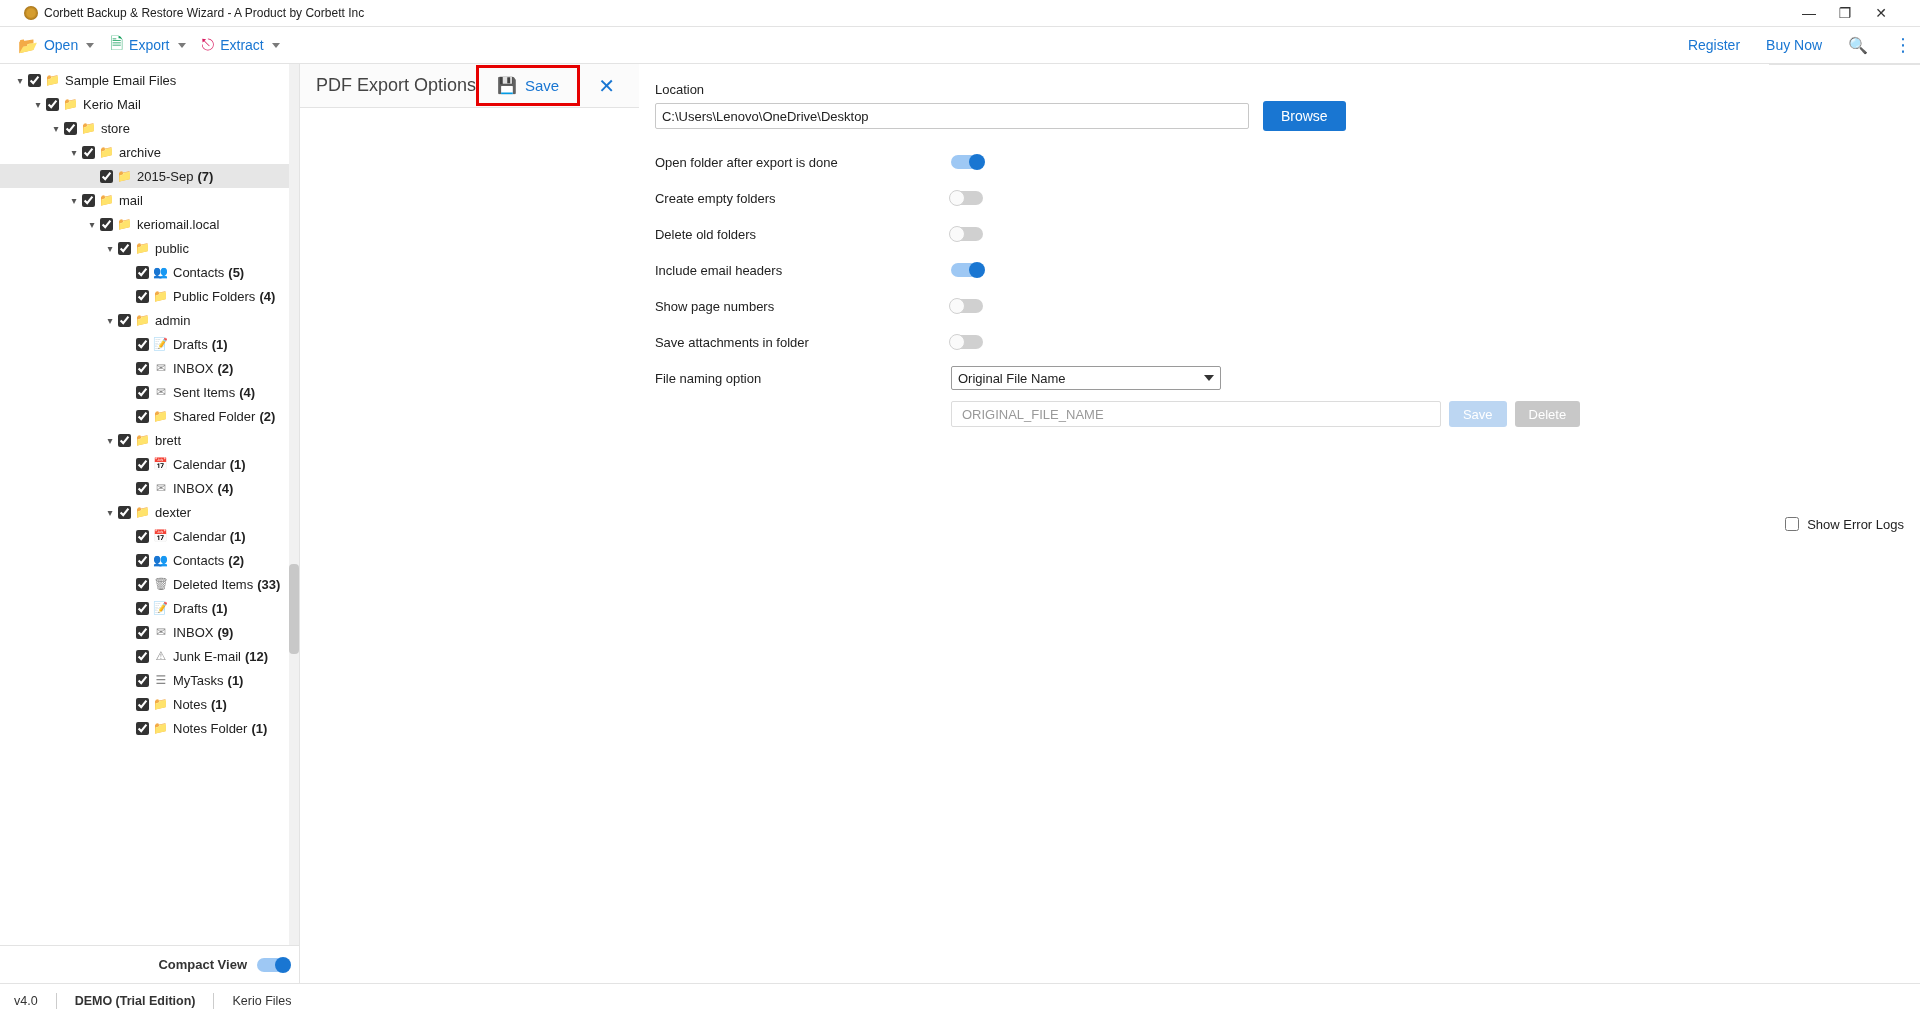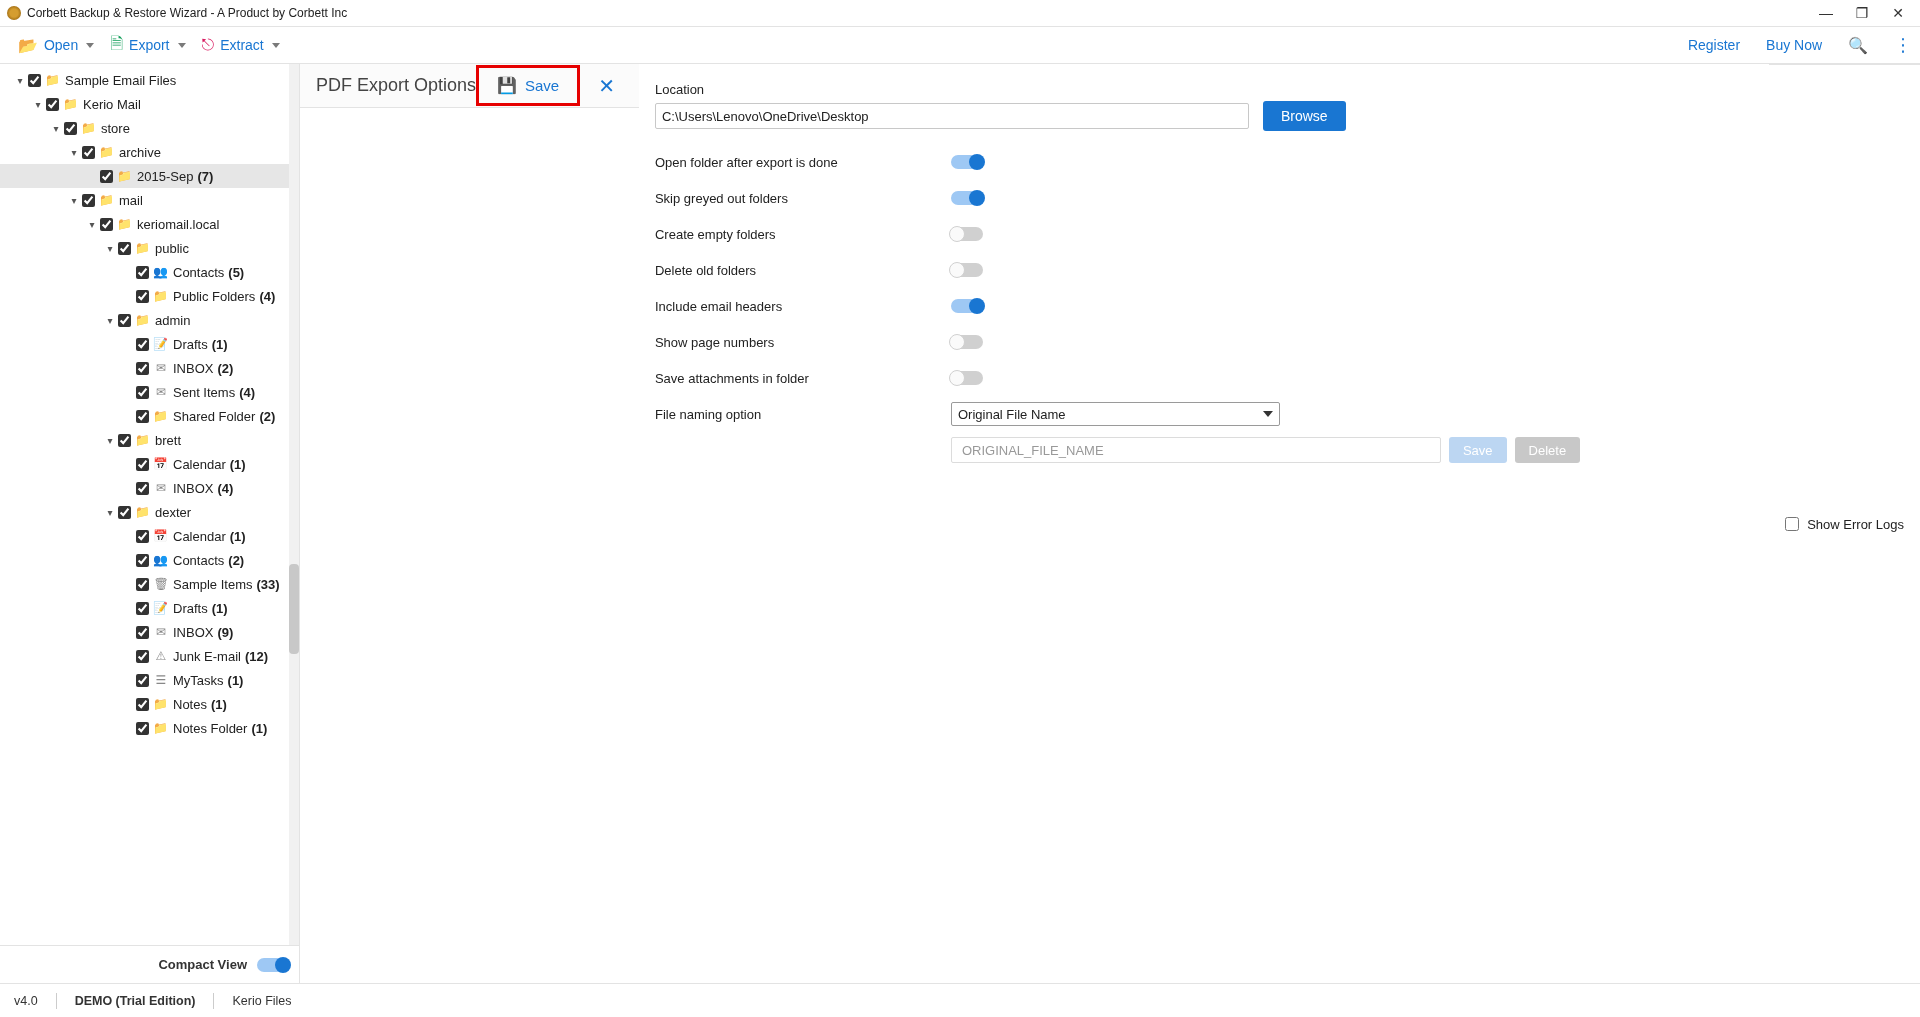--- a/index.html
+++ b/index.html
@@ -1,18 +1,18 @@
 <!DOCTYPE html>
 <html><head>
 <meta charset="utf-8">
 <style>
 * { margin: 0; padding: 0; box-sizing: border-box; font-family: "Segoe UI", Arial, sans-serif; }
 html, body { height: 100%; width: 100%; overflow: hidden; background: #fff; color: #222; }
 .window { display: flex; flex-direction: column; height: 100vh; }
-.titlebar { display: flex; align-items: center; height: 26px; padding: 0 7px; background: #fff; font-size: 12px; color: #222; }
+.titlebar { display: flex; align-items: center; height: 26px; padding: 0 24px; background: #fff; font-size: 12px; color: #222; }
 .titlebar .logo { width: 14px; height: 14px; border-radius: 50%; background: radial-gradient(#d59d2f 40%, #7a4a00 100%); margin-right: 6px; }
 .titlebar .controls { margin-left: auto; display: flex; gap: 18px; padding-right: 6px; }
 .titlebar .controls span { font-size: 14px; color: #333; cursor: default; width: 18px; text-align: center; }
 .toolbar { display: flex; align-items: center; height: 38px; border-top: 1px solid #e3e3e3; border-bottom: 1px solid #e3e3e3; padding: 0 10px; }
 .tb-btn { display: flex; align-items: center; gap: 6px; padding: 4px 8px; font-size: 14px; color: #1976d2; cursor: pointer; }
 .tb-btn .caret { width: 0; height: 0; border-left: 4px solid transparent; border-right: 4px solid transparent; border-top: 5px solid #7a7a7a; margin-left: 2px; }
 .icon-folder { color: #f4a300; font-size: 16px; }
 .icon-file-export { color: #0f9d58; font-size: 16px; }
 .icon-extract { color: #d81b60; font-size: 16px; }
 .toolbar .right { margin-left: auto; display: flex; align-items: center; gap: 26px; }
@@ -44,21 +44,21 @@
 .form-row { display: flex; align-items: center; margin-bottom: 10px; min-height: 26px; }
 .form-row > label { width: 296px; flex-shrink: 0; }
 .loc-input { width: 594px; height: 26px; border: 1px solid #c8c8c8; border-radius: 2px; padding: 0 6px; background: #fff; font-size: 13px; color: #222; }
 .browse-btn { margin-left: 14px; height: 30px; padding: 0 18px; background: #1976d2; color: #fff; border-radius: 3px; border: none; font-size: 14px; cursor: pointer; }
 .toggle { width: 32px; height: 14px; border-radius: 8px; position: relative; cursor: pointer; }
 .toggle::after { content: ""; position: absolute; width: 16px; height: 16px; border-radius: 50%; top: -1px; }
 .toggle.on { background: #9ec8f4; }
 .toggle.on::after { right: -2px; background: #1976d2; }
 .toggle.off { background: #d0d0d0; }
 .toggle.off::after { left: -2px; background: #fafafa; border: 1px solid #d0d0d0; box-sizing: border-box; }
-.select-box { width: 329px; height: 24px; border: 1px solid #9a9a9a; border-radius: 2px; padding: 0 6px; display: flex; align-items: center; justify-content: space-between; font-size: 13px; background: #fff; cursor: pointer; }
+.select-box { width: 270px; height: 24px; border: 1px solid #9a9a9a; border-radius: 2px; padding: 0 6px; display: flex; align-items: center; justify-content: space-between; font-size: 13px; background: #fff; cursor: pointer; }
 .select-box .caret { border-left: 5px solid transparent; border-right: 5px solid transparent; border-top: 6px solid #333; }
 .name-input { width: 490px; height: 26px; border: 1px solid #dcdcdc; border-radius: 2px; padding: 0 10px; background: #fff; font-size: 13px; color: #999; }
 .ghost-btn { height: 26px; padding: 0 14px; border-radius: 3px; font-size: 13px; color: #fff; border: none; margin-left: 8px; }
 .ghost-btn.save { background: #bcd6f2; }
 .ghost-btn.delete { background: #c8c8c8; }
 .bottom-bar { height: 34px; border-top: 1px solid #e3e3e3; display: flex; align-items: center; gap: 18px; padding: 0 14px; font-size: 12.5px; color: #333; }
 .bottom-bar .sep { width: 1px; height: 16px; background: #ccc; }
 .bottom-bar .demo { font-weight: 600; }
 .errlog-row { display:flex; align-items:center; gap:8px; padding: 10px 16px; border-top: 1px solid #e3e3e3; font-size:13px; }
 .errlog-row input { width:14px; height:14px; }
@@ -240,21 +240,21 @@
             <span class="expander empty">▸</span>
             <input type="checkbox" checked="" style="">
             <span class="type-icon">👥</span>
             <span class="label">Contacts</span>
             <span class="count">  (2)</span>
           </div>
           <div class="tree-row" style="padding-left: 122px;">
             <span class="expander empty">▸</span>
             <input type="checkbox" checked="" style="">
             <span class="type-icon">🗑</span>
-            <span class="label">Sample Items</span>
+            <span class="label">Deleted Items</span>
             <span class="count">  (33)</span>
           </div>
           <div class="tree-row" style="padding-left: 122px;">
             <span class="expander empty">▸</span>
             <input type="checkbox" checked="" style="">
             <span class="type-icon">📝</span>
             <span class="label">Drafts</span>
             <span class="count">  (1)</span>
           </div>
           <div class="tree-row" style="padding-left: 122px;">
@@ -322,24 +322,20 @@
           <input class="loc-input" value="C:\Users\Lenovo\OneDrive\Desktop" style="">
           <button class="browse-btn">Browse</button>
         </div>
 
         <div id="toggles">
             <div class="form-row">
               <label>Open folder after export is done</label>
               <span class="toggle on"></span>
             </div>
             <div class="form-row">
-              <label>Skip greyed out folders</label>
-              <span class="toggle on"></span>
-            </div>
-            <div class="form-row">
               <label>Create empty folders</label>
               <span class="toggle off"></span>
             </div>
             <div class="form-row">
               <label>Delete old folders</label>
               <span class="toggle off"></span>
             </div>
             <div class="form-row">
               <label>Include email headers</label>
               <span class="toggle on"></span>

